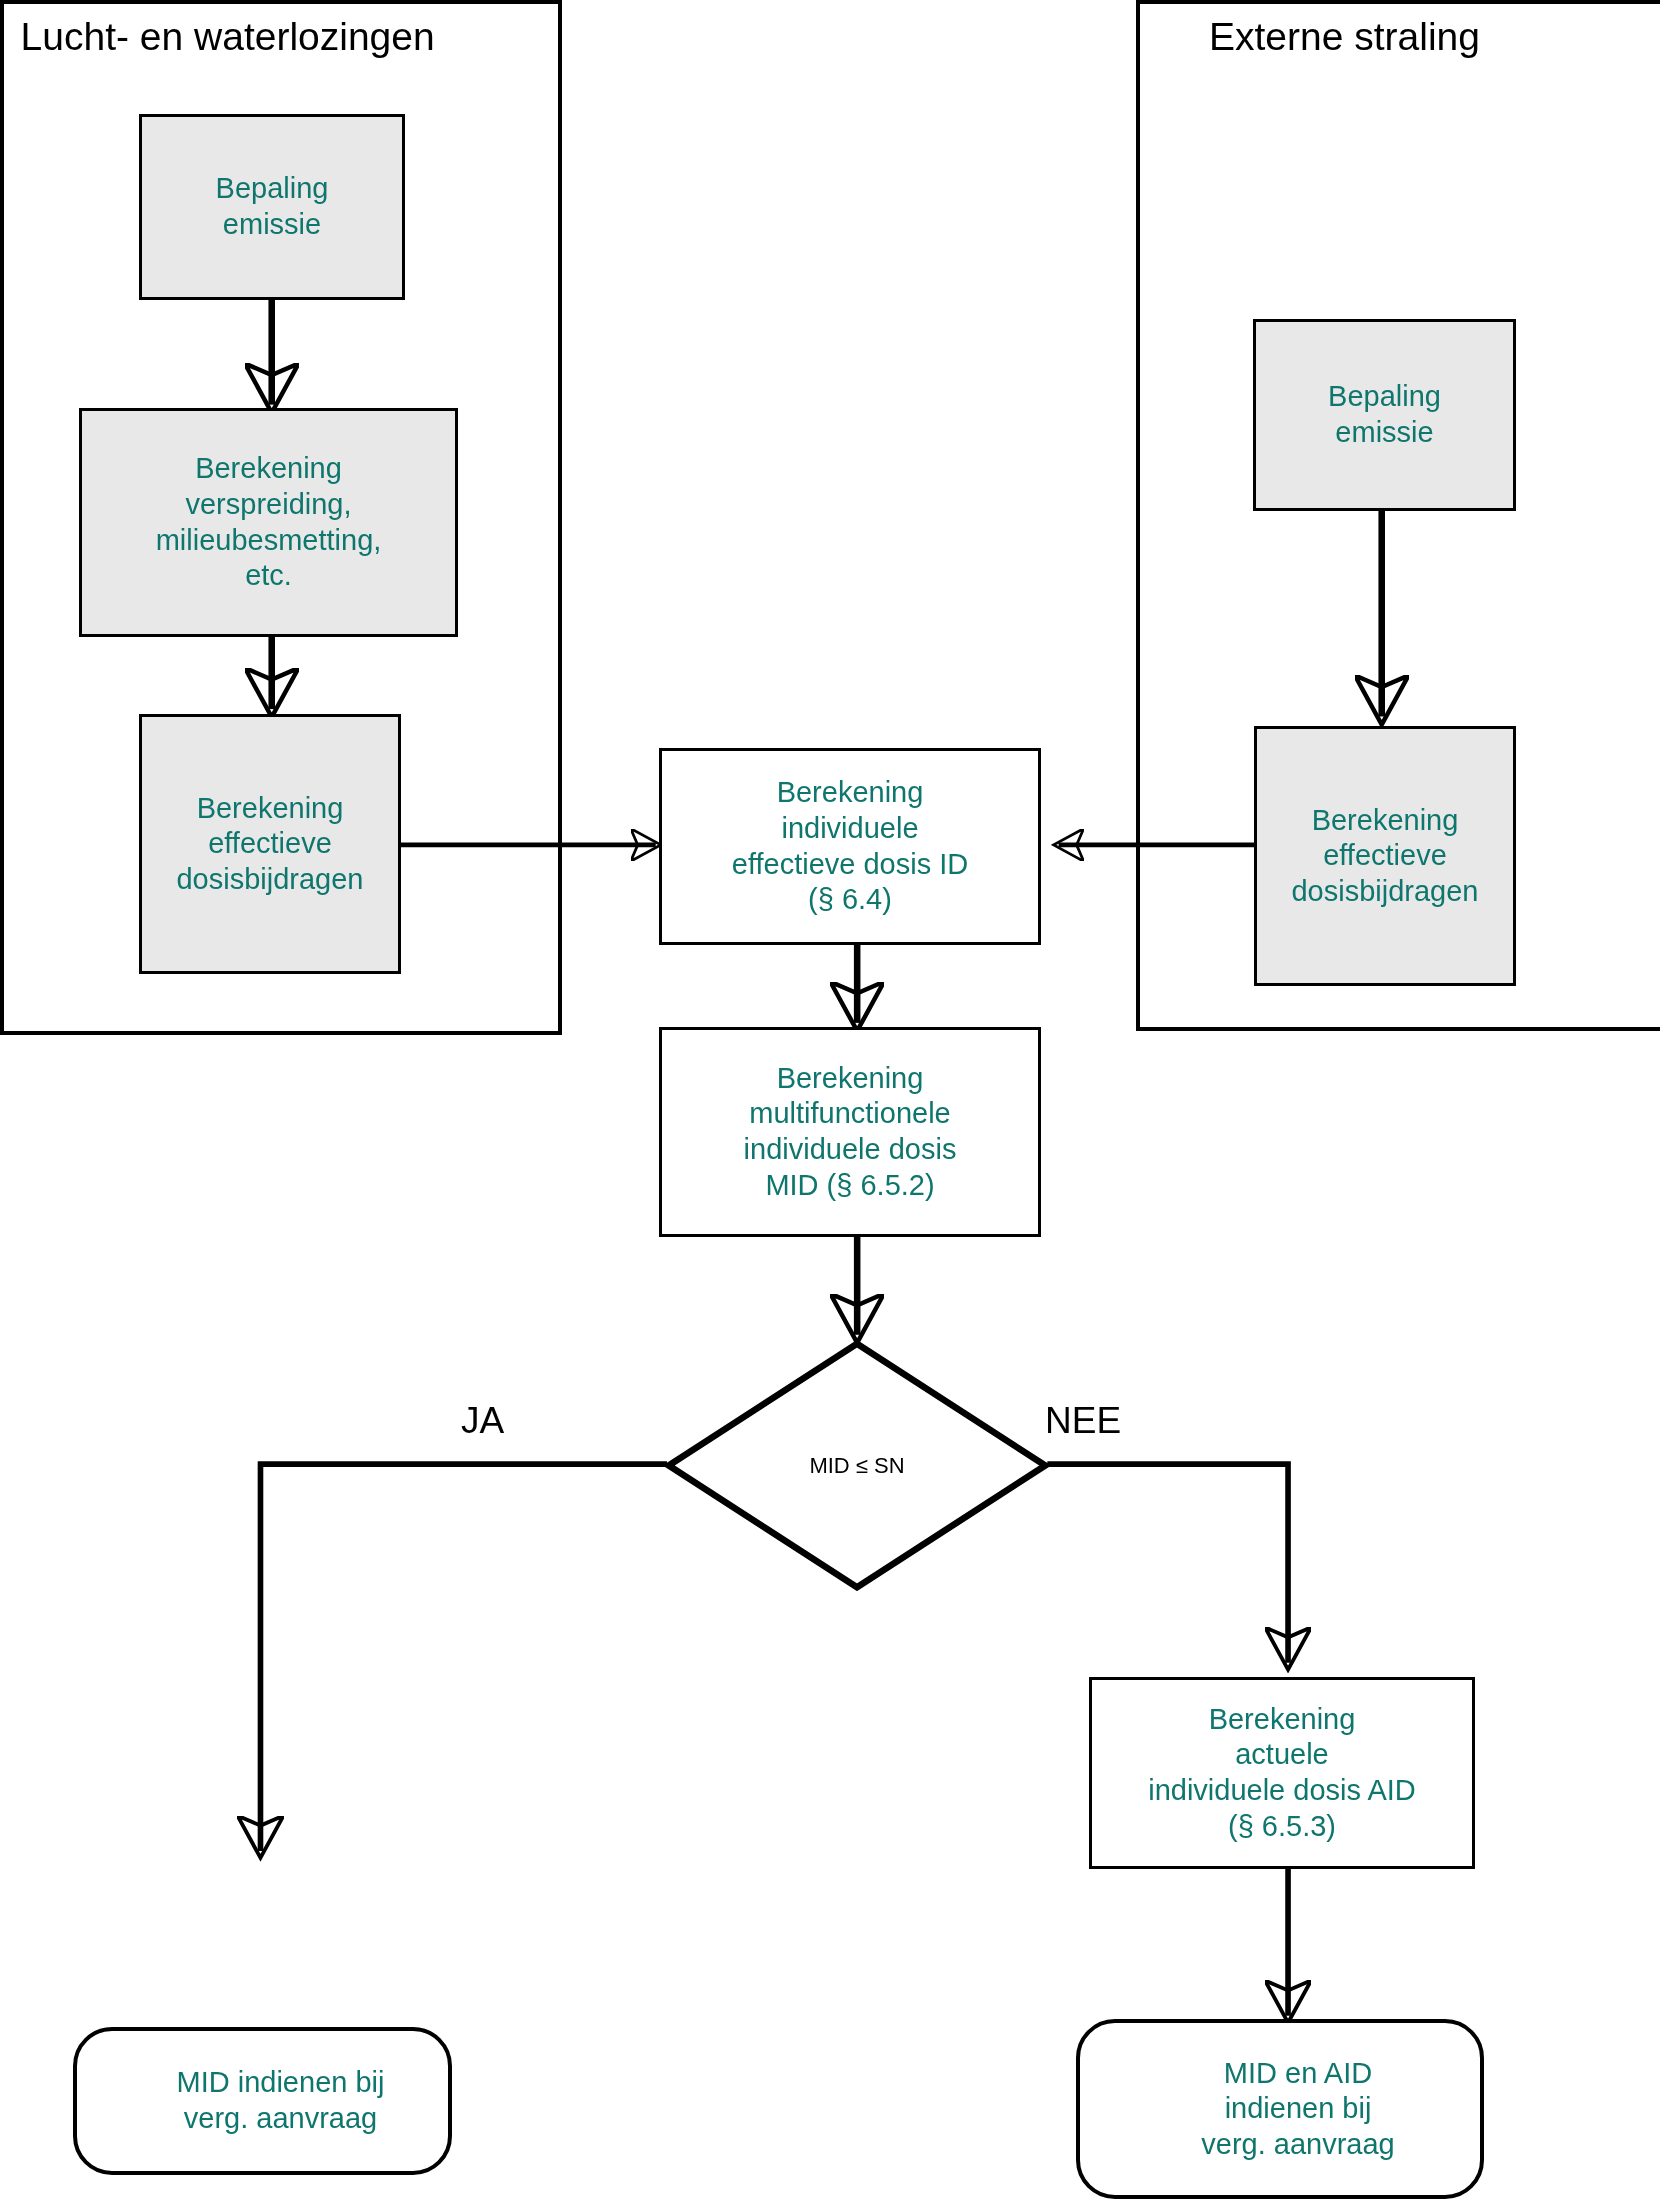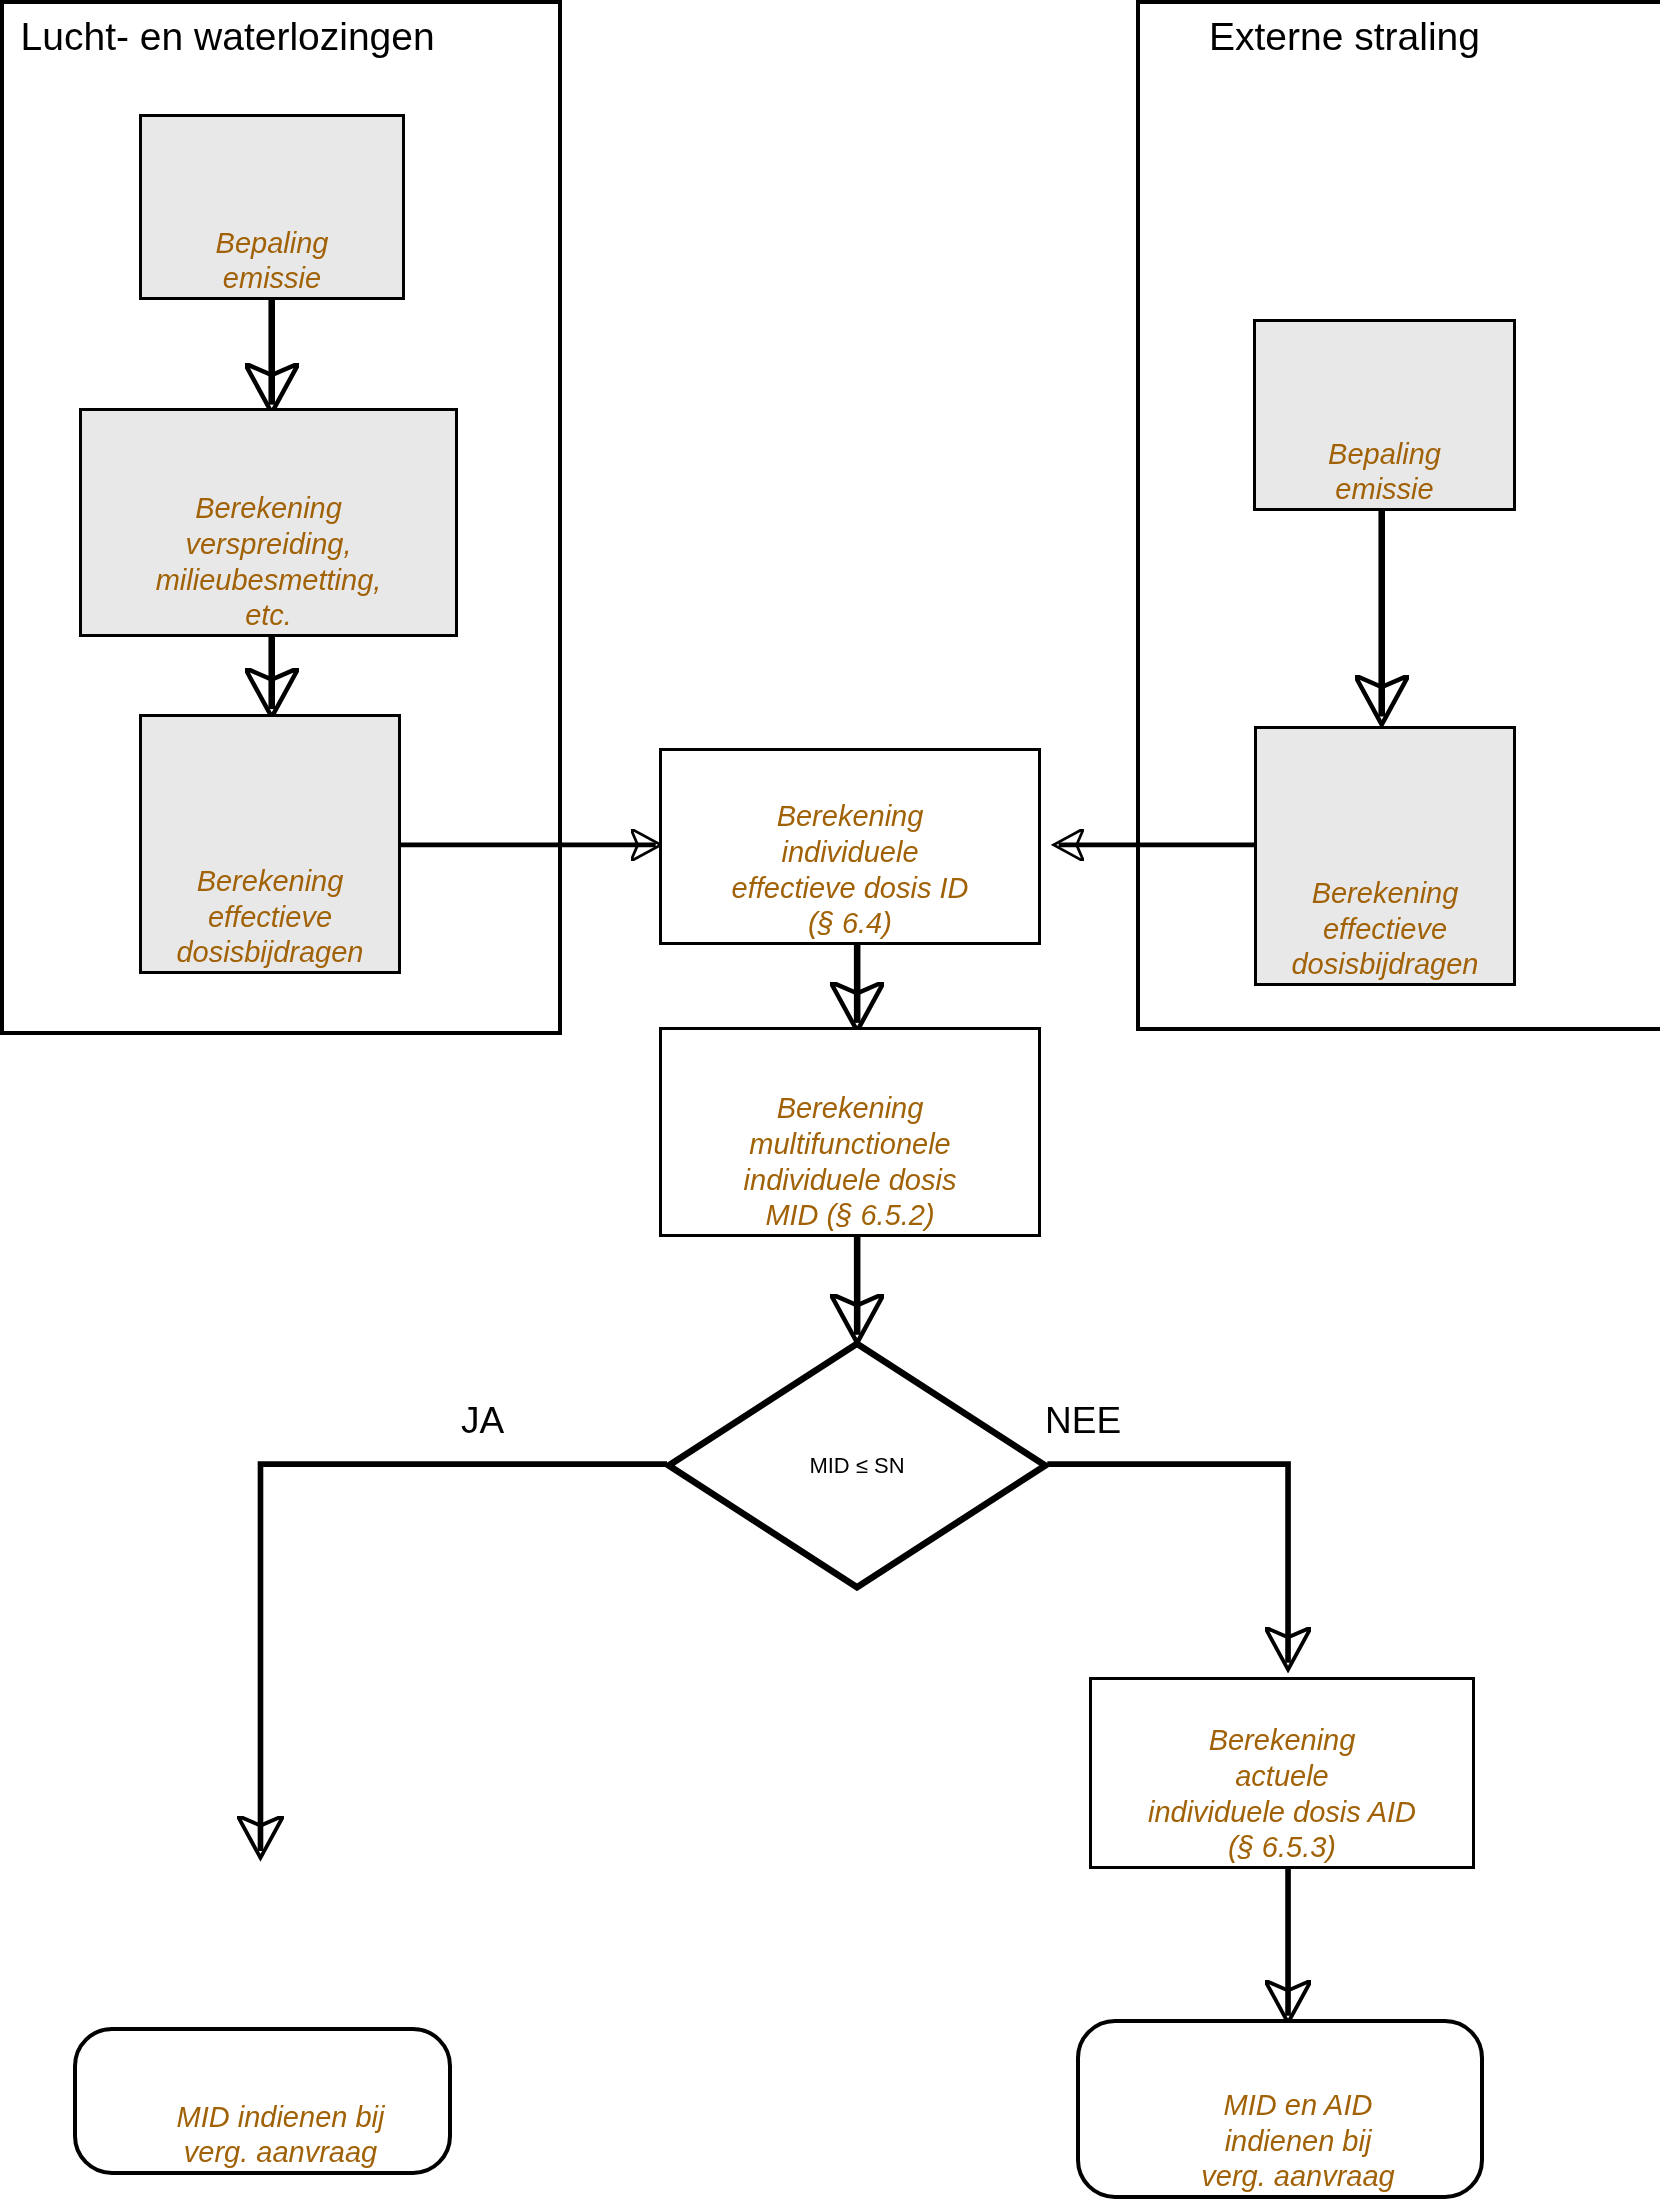--- a/index.html
+++ b/index.html
@@ -30,28 +30,27 @@
     color: #000000;
     white-space: nowrap;
     line-height: 1;
   }
   
   .node {
     position: absolute;
     box-sizing: border-box;
     border: 3.7px solid #000000;
     display: flex;
-    align-items: flex-end;
+    align-items: center;
     justify-content: center;
     text-align: center;
     font-size: 29px;
     line-height: 1.23;
-    color: #a16207;
+    color: #0f766e;
     background: #ffffff;
-    font-style: italic;
   }
   .node.shaded {
     background: #e8e8e8;
   }
   .node.terminal {
     border-radius: 39px;
     border-width: 4.7px;
     padding-left: 36px;
   }
   .node .txt {

